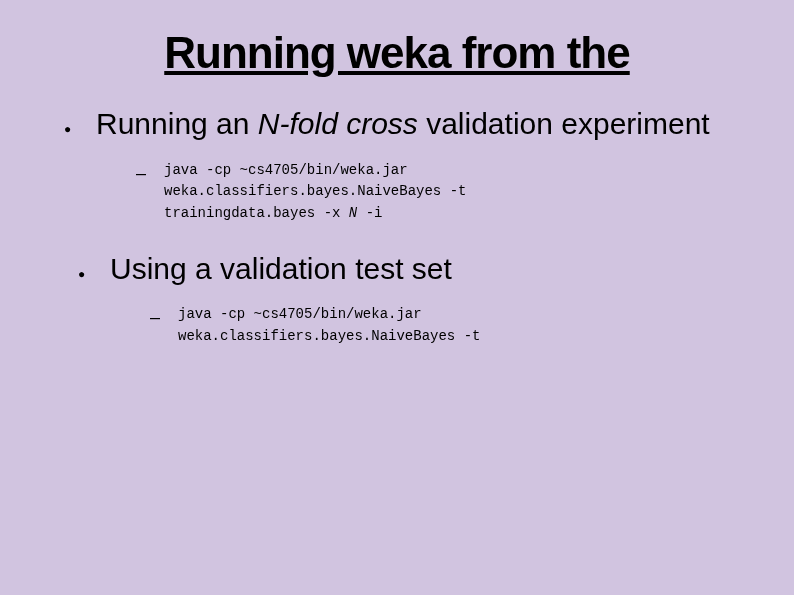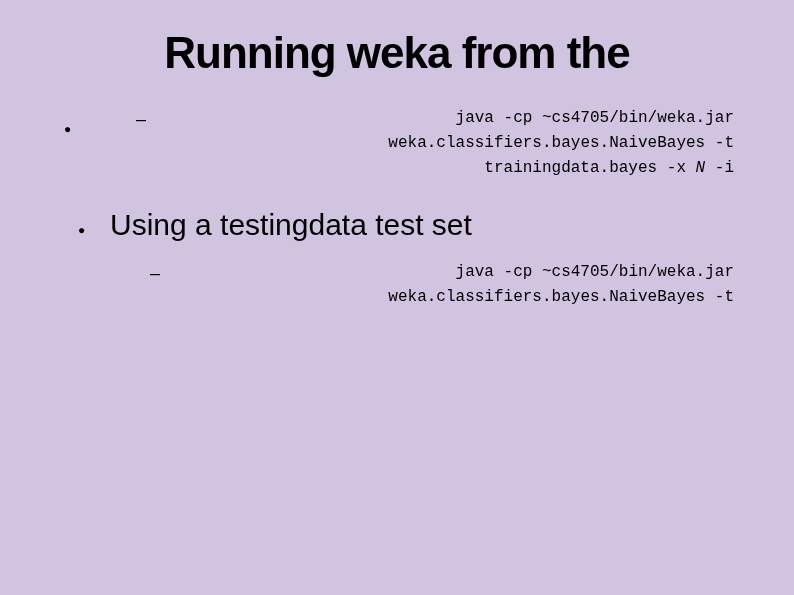--- a/index.html
+++ b/index.html
@@ -20,20 +20,21 @@
     padding: 20px 60px 0 60px;
   }
   .title {
     text-align: center;
     font-weight: 900;
     font-size: 44px;
     line-height: 1.05;
     letter-spacing: -1px;
     margin: 10px 0 30px 0;
     font-family: "Arial Black", Arial, sans-serif;
+    text-decoration: underline;
   }
   ul.level1 {
     list-style: none;
     padding: 0;
     margin: 0 0 0 0;
   }
   ul.level1 > li {
     position: relative;
     padding-left: 36px;
     font-size: 30px;
@@ -52,23 +53,22 @@
   }
   ul.level2 {
     list-style: none;
     padding: 0;
     margin: 18px 0 26px 40px;
   }
   ul.level2 > li {
     position: relative;
     padding-left: 28px;
     font-family: "Courier New", Courier, monospace;
-    font-size: 16px;
+    font-size: 14px;
     line-height: 1.55;
-    text-align: right;
   }
   ul.level2 > li::before {
     content: "–";
     position: absolute;
     left: 0;
     top: 0;
     font-family: Arial, sans-serif;
     font-size: 18px;
   }
   .code-n { font-style: italic; }
@@ -79,31 +79,34 @@
 </head>
 <body>
 
 <div class="slide">
   <div class="title">
     <span>Running weka from the</span><br>
   </div>
 
   <ul class="level1">
     <li>
+      <span class="l1-text">
+        <span>Running an </span><span class="italic">N-fold cross </span><span>validation experiment</span>
+      </span>
       <ul class="level2">
         <li>
           <span>java -cp ~cs4705/bin/weka.jar</span><br>
           <span>weka.classifiers.bayes.NaiveBayes -t</span><br>
           <span>trainingdata.bayes -x </span><span class="code-n">N</span><span> -i</span>
         </li>
       </ul>
     </li>
 
     <li class="l1b">
-      <span class="l1-text">Using a testingdata test set</span>
+      <span class="l1-text">Using a validation test set</span>
       <ul class="level2">
         <li>
           <span>java -cp ~cs4705/bin/weka.jar</span><br>
           <span>weka.classifiers.bayes.NaiveBayes -t</span><br>
         </li>
       </ul>
     </li>
   </ul>
 </div>
 

